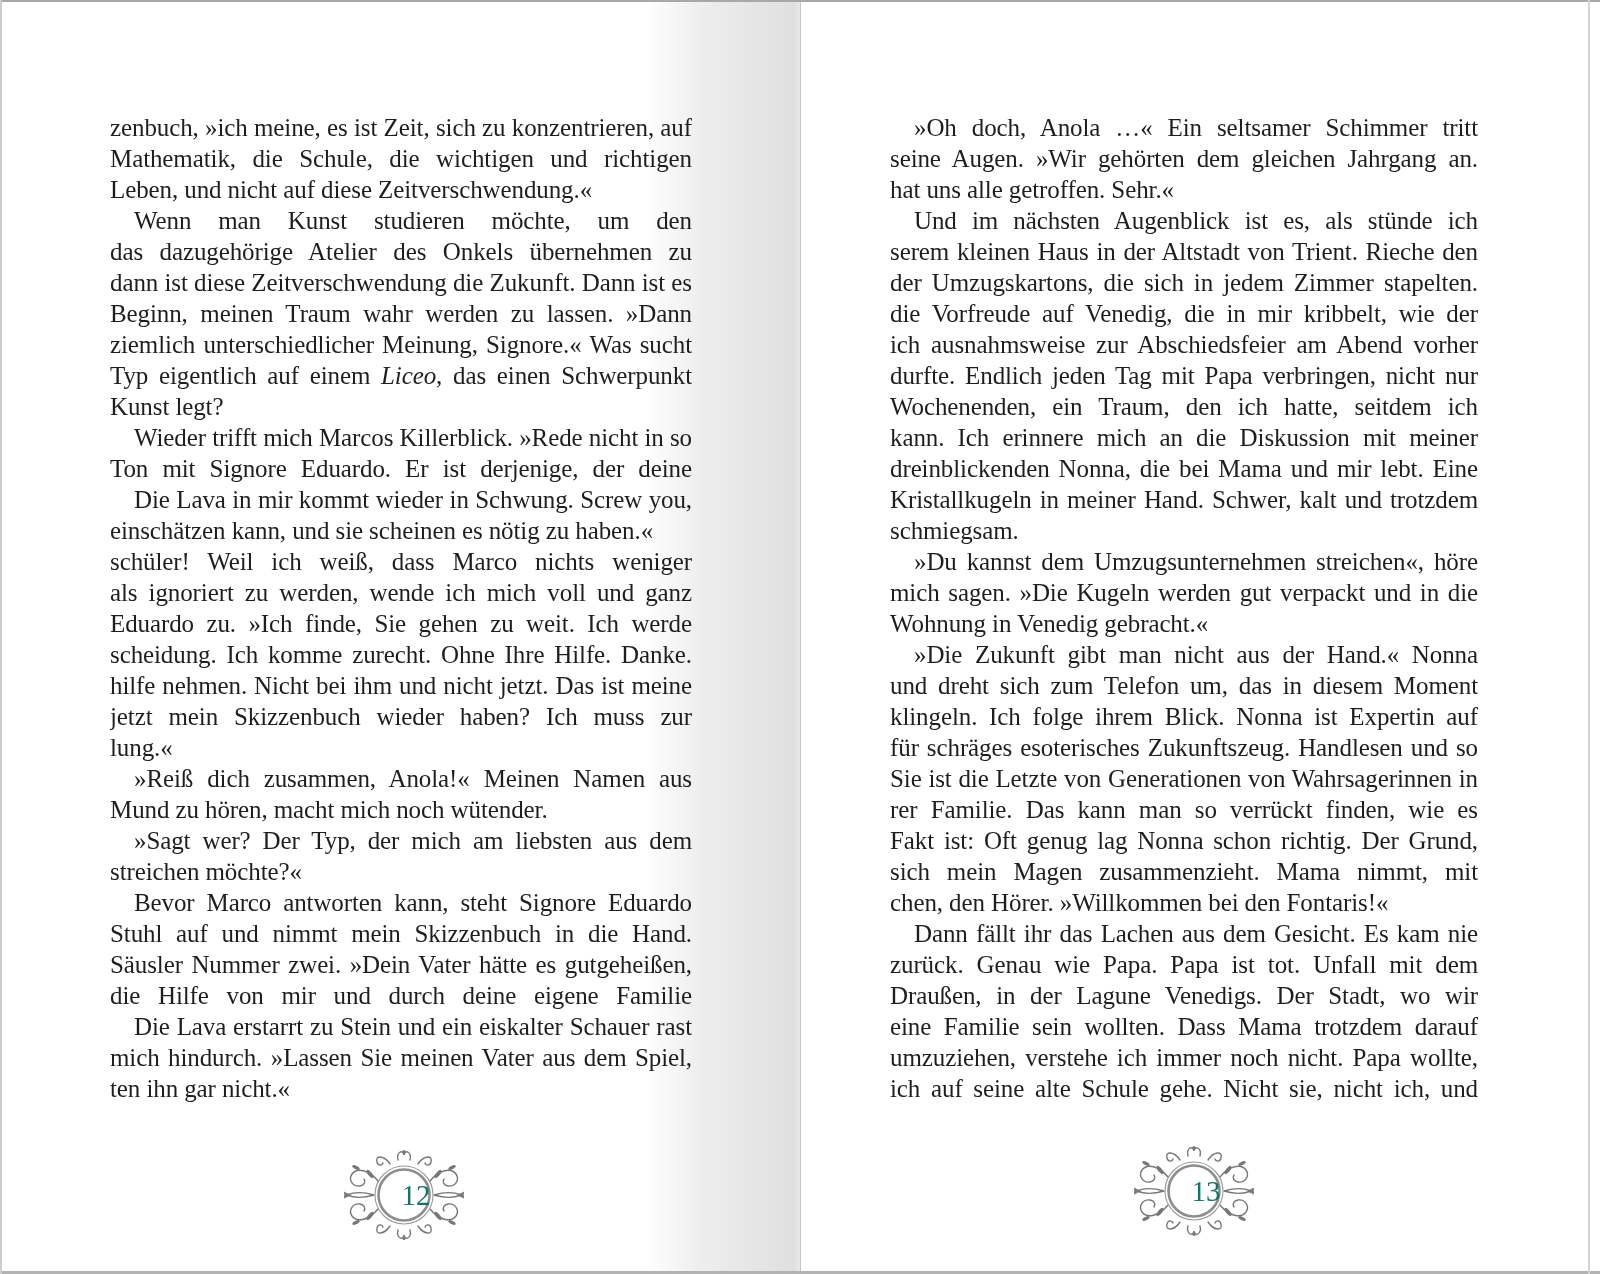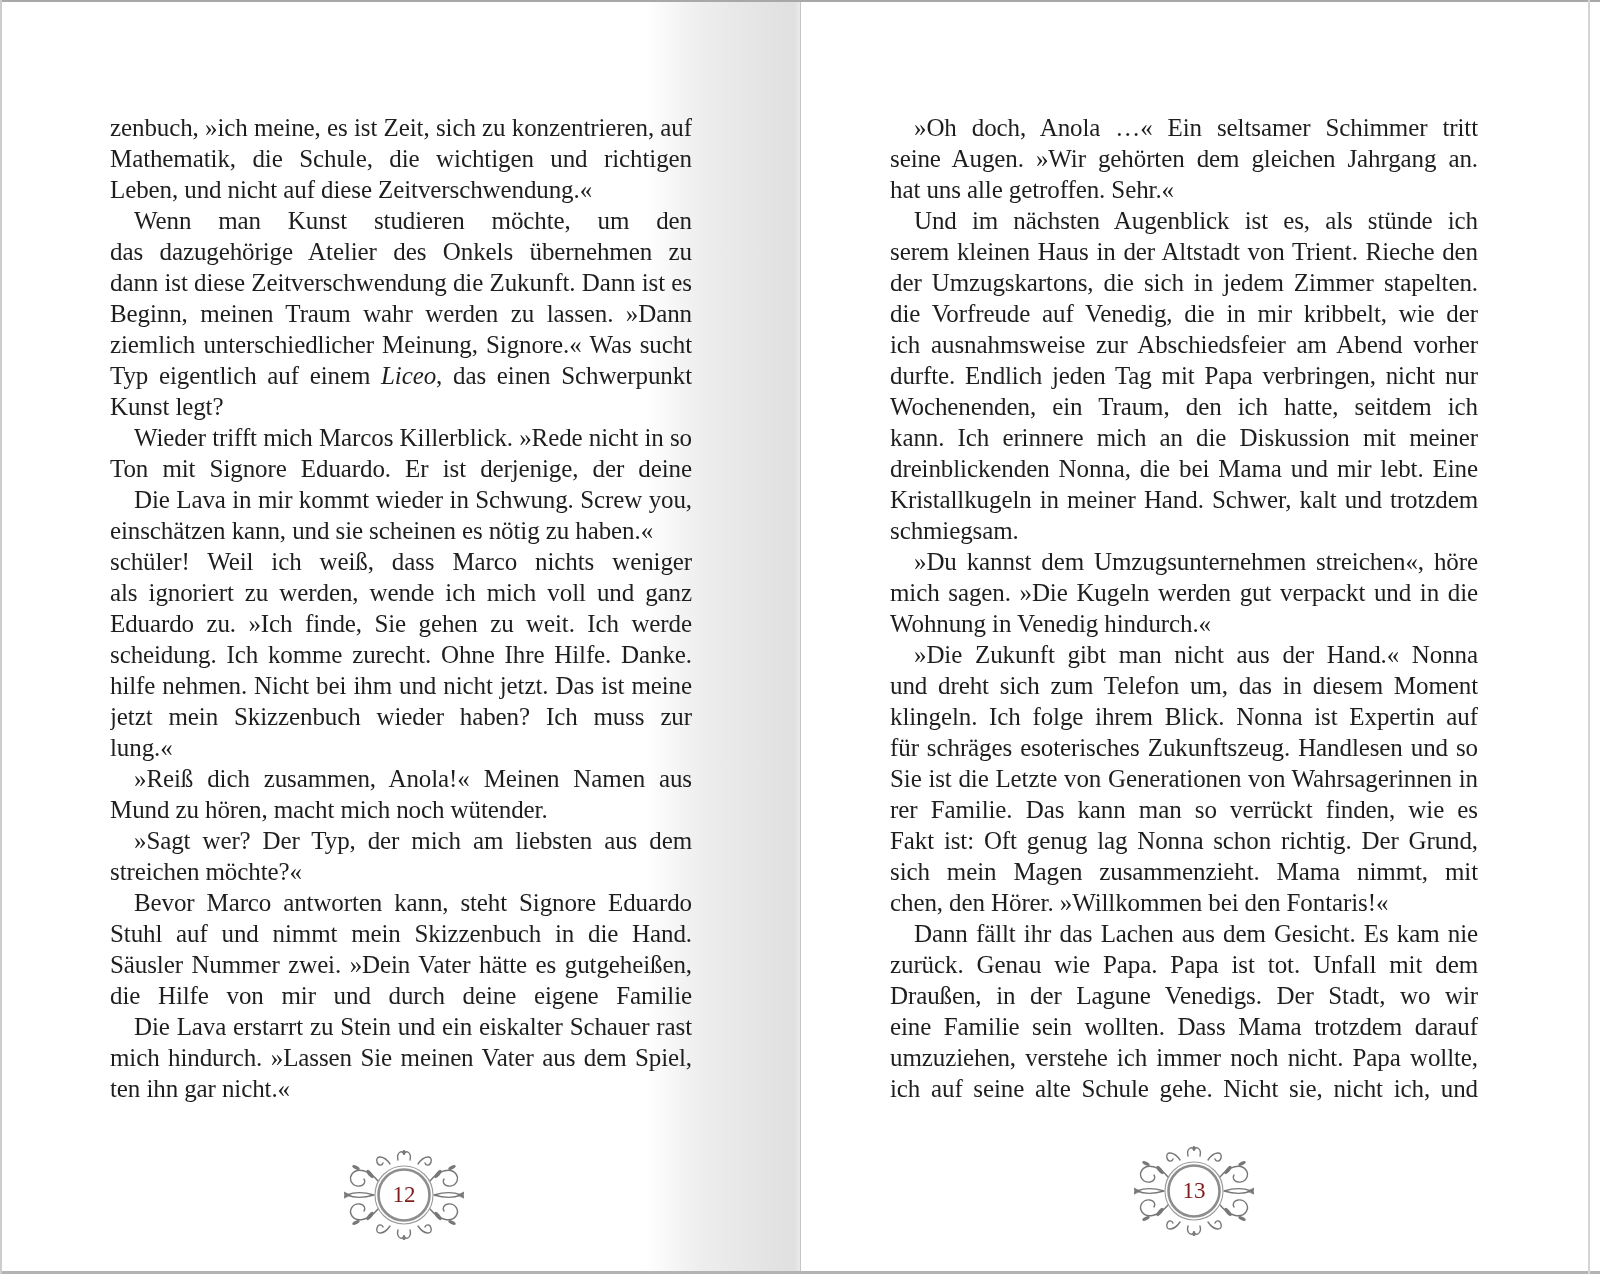--- a/index.html
+++ b/index.html
@@ -49,24 +49,24 @@
   }
   .line.end{text-align-last:left;}
   .line.indent{text-indent:24px;}
   .line i{font-style:italic;}
   
   .ornament{position:absolute;width:120px;height:96px;}
   .ornament.left{left:344px;top:1147px;}
   .ornament.right{left:1134px;top:1143px;}
   .ornament svg{position:absolute;inset:0;}
   .pagenum{
-    position:absolute;left:0;top:34px;width:120px;
+    position:absolute;left:12px;top:34px;width:120px;
     text-align:center;
-    font-size:23px;line-height:28px;
-    color:#7f1d1d;
+    font-size:29px;line-height:28px;
+    color:#0f766e;
   }
 </style>
 </head>
 <body>
 
 <div class="spread">
 
   <div class="gutter"></div>
 
   <div class="textblock left">
@@ -113,21 +113,21 @@
       <div class="line">die Vorfreude auf Venedig, die in mir kribbelt, wie der Sekt, den</div>
       <div class="line">ich ausnahmsweise zur Abschiedsfeier am Abend vorher trinken</div>
       <div class="line">durfte. Endlich jeden Tag mit Papa verbringen, nicht nur die</div>
       <div class="line">Wochenenden, ein Traum, den ich hatte, seitdem ich denken</div>
       <div class="line">kann. Ich erinnere mich an die Diskussion mit meiner skeptisch</div>
       <div class="line">dreinblickenden Nonna, die bei Mama und mir lebt. Eine ihrer</div>
       <div class="line">Kristallkugeln in meiner Hand. Schwer, kalt und trotzdem an-</div>
       <div class="line end">schmiegsam.</div>
       <div class="line indent">»Du kannst dem Umzugsunternehmen streichen«, höre ich</div>
       <div class="line">mich sagen. »Die Kugeln werden gut verpackt und in die neue</div>
-      <div class="line end">Wohnung in Venedig hindurch.«</div>
+      <div class="line end">Wohnung in Venedig gebracht.«</div>
       <div class="line indent">»Die Zukunft gibt man nicht aus der Hand.« Nonna blinzelt</div>
       <div class="line">und dreht sich zum Telefon um, das in diesem Moment anfängt zu</div>
       <div class="line">klingeln. Ich folge ihrem Blick. Nonna ist Expertin auf dem Gebiet</div>
       <div class="line">für schräges esoterisches Zukunftszeug. Handlesen und so Sachen.</div>
       <div class="line">Sie ist die Letzte von Generationen von Wahrsagerinnen in unse-</div>
       <div class="line">rer Familie. Das kann man so verrückt finden, wie es klingt, aber</div>
       <div class="line">Fakt ist: Oft genug lag Nonna schon richtig. Der Grund, warum</div>
       <div class="line">sich mein Magen zusammenzieht. Mama nimmt, mit einem La-</div>
       <div class="line end">chen, den Hörer. »Willkommen bei den Fontaris!«</div>
       <div class="line indent">Dann fällt ihr das Lachen aus dem Gesicht. Es kam nie zu ihr</div>

